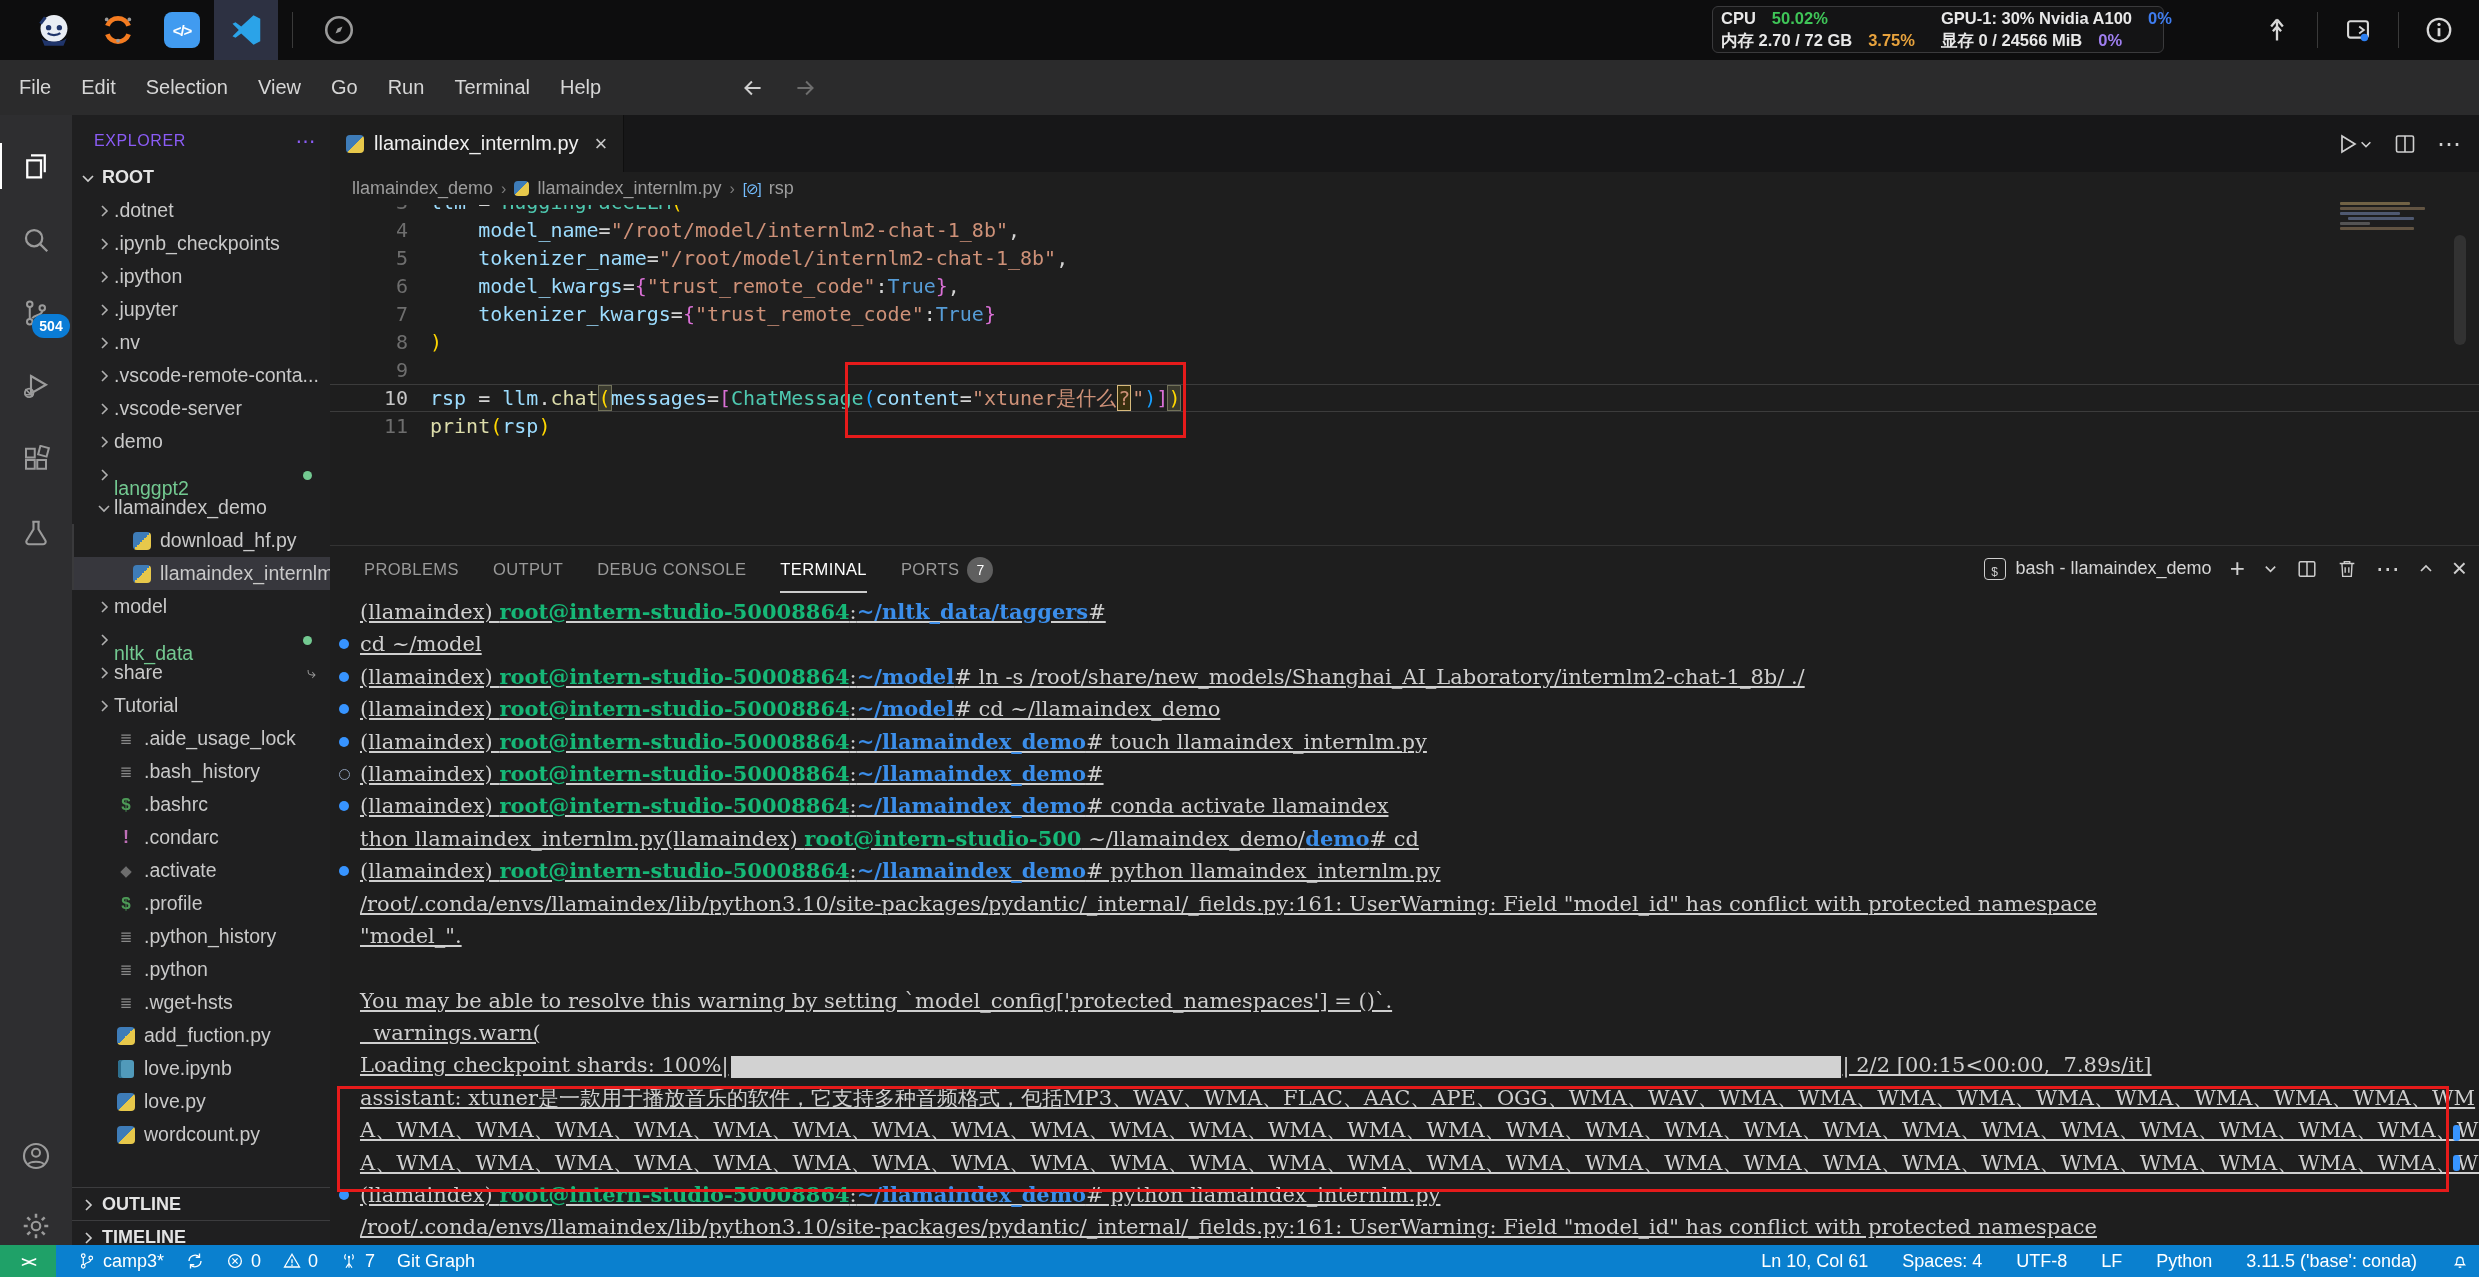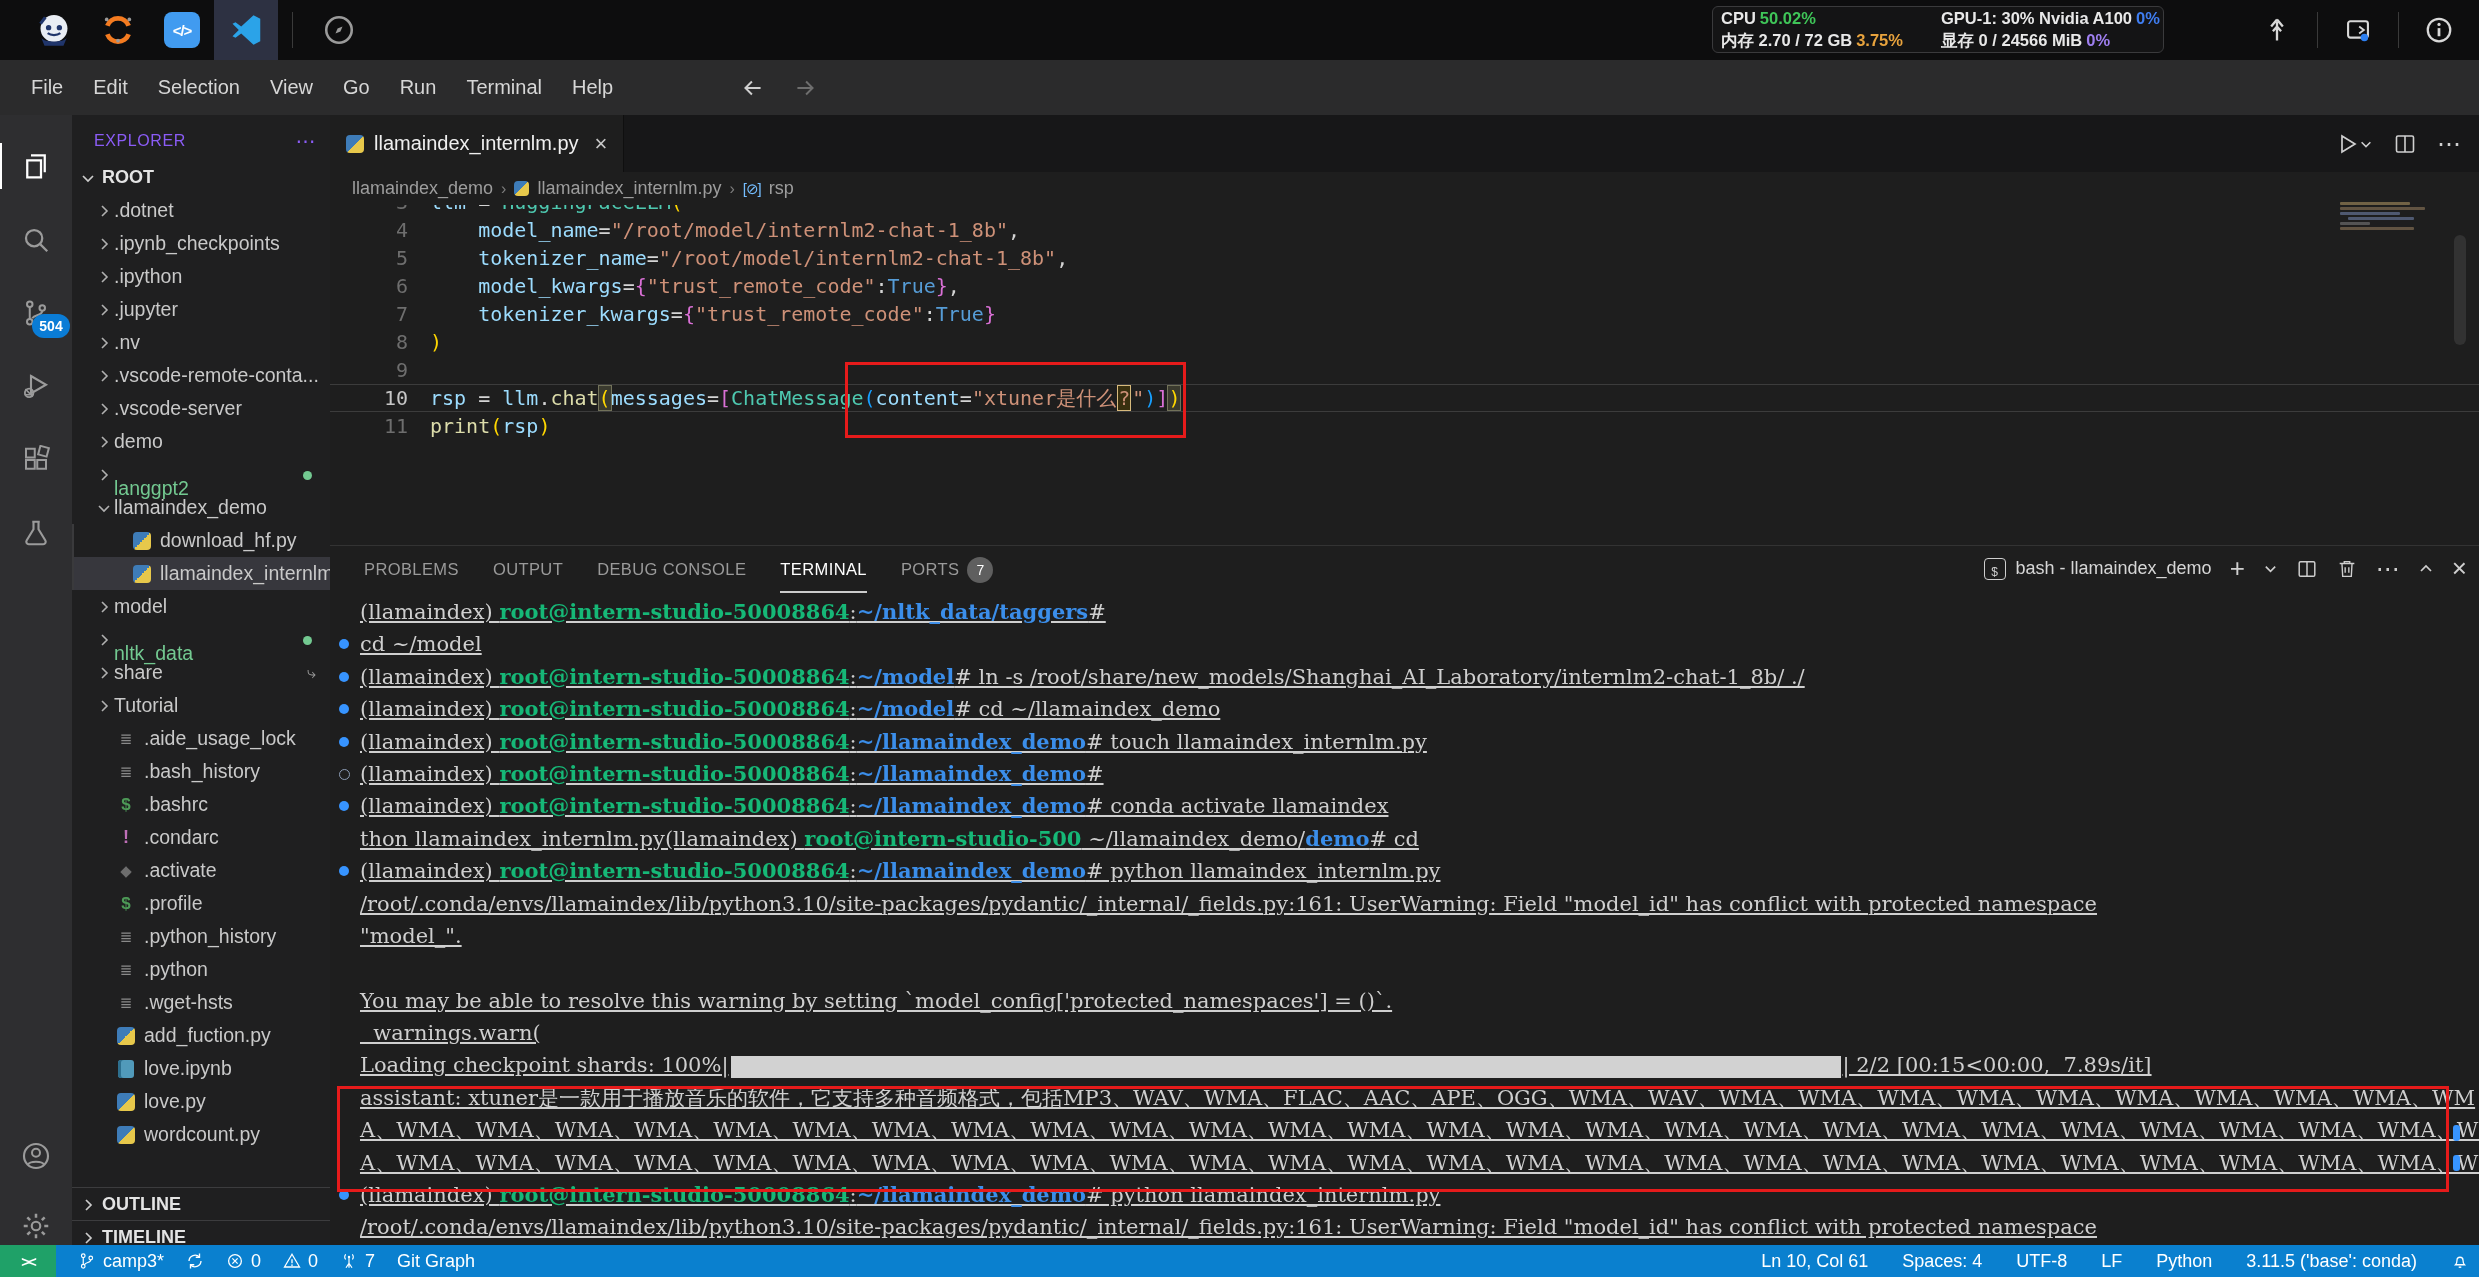--- a/index.html
+++ b/index.html
@@ -10,21 +10,21 @@
   
   #titlebar{left:0;top:0;width:2479px;height:60px;background:#0d0d0e;display:flex;align-items:center;}
   .tb-apps{display:flex;align-items:center;height:60px;padding-left:22px;}
   .tb-app{width:64px;height:60px;display:flex;align-items:center;justify-content:center;}
   .tb-app.sel{background:#2d3142;}
   .tb-sep{width:1px;height:36px;background:#3a3a3a;margin:0 14px;}
   .code-chip{width:36px;height:36px;border-radius:8px;background:#419bf0;color:#fff;font-weight:bold;
     font-size:15px;display:flex;align-items:center;justify-content:center;letter-spacing:-1px;}
   #stats{position:absolute;left:1712px;top:6px;width:452px;height:47px;border:1px solid #3a3a3c;border-radius:6px;
     background:#141415;font-size:16.5px;display:grid;grid-template-columns:220px 232px;align-items:center;padding:1px 8px;box-sizing:border-box;}
-  .stat-row{display:flex;gap:4px;white-space:nowrap;align-items:center;line-height:21px;}
+  .stat-row{display:flex;gap:16px;white-space:nowrap;align-items:center;line-height:21px;}
   .st-b{color:#e8e8e8;font-weight:bold;}
   .st-green{color:#3fc558;font-weight:bold;}
   .st-orange{color:#e8a33d;font-weight:bold;}
   .st-blue{color:#3f7df0;font-weight:bold;}
   .st-purple{color:#9f7ff0;font-weight:bold;}
   .tb-right{position:absolute;right:14px;top:0;height:60px;display:flex;align-items:center;gap:0;}
   .tb-ric{width:52px;height:60px;display:flex;align-items:center;justify-content:center;color:#d8d8d8;}
   
   #menubar{left:0;top:60px;width:2479px;height:55px;background:#2b2b2c;display:flex;align-items:center;}
   .menu-item{padding:0 15px;font-size:20px;color:#d6d6d6;height:38px;display:flex;align-items:center;border-radius:6px;}
@@ -189,21 +189,21 @@
         <svg width="30" height="30" viewBox="0 0 24 24">
             <circle cx="12" cy="12" r="9" stroke="#d8d8d8" stroke-width="1.8" fill="none"></circle>
             <path d="M12 10.5V17" stroke="#d8d8d8" stroke-width="2.2"></path>
             <circle cx="12" cy="7.5" r="1.3" fill="#d8d8d8"></circle>
           </svg>
       </div>
     </div>
   </div>
 
   <div id="menubar" class="abs">
-    <div id="menu-items" style="display:flex;padding-left:16px;justify-content:center;">
+    <div id="menu-items" style="display:flex;padding-left:4px;justify-content:center;">
         <span class="menu-item">File</span>
         <span class="menu-item">Edit</span>
         <span class="menu-item">Selection</span>
         <span class="menu-item">View</span>
         <span class="menu-item">Go</span>
         <span class="menu-item">Run</span>
         <span class="menu-item">Terminal</span>
         <span class="menu-item">Help</span>
       </div>
     <div class="nav-arrows">

